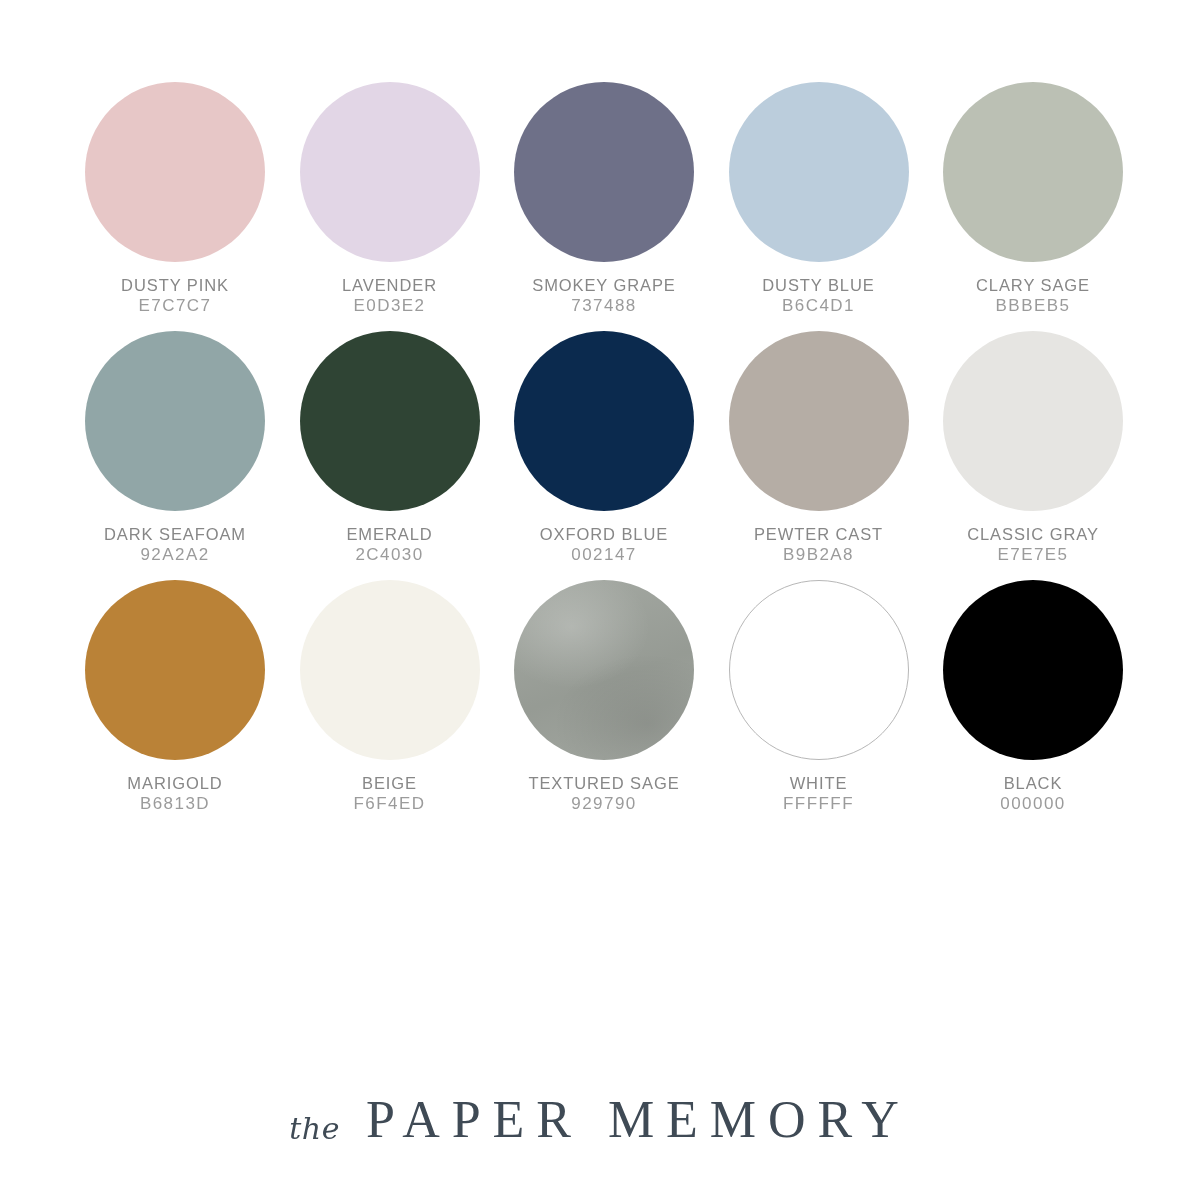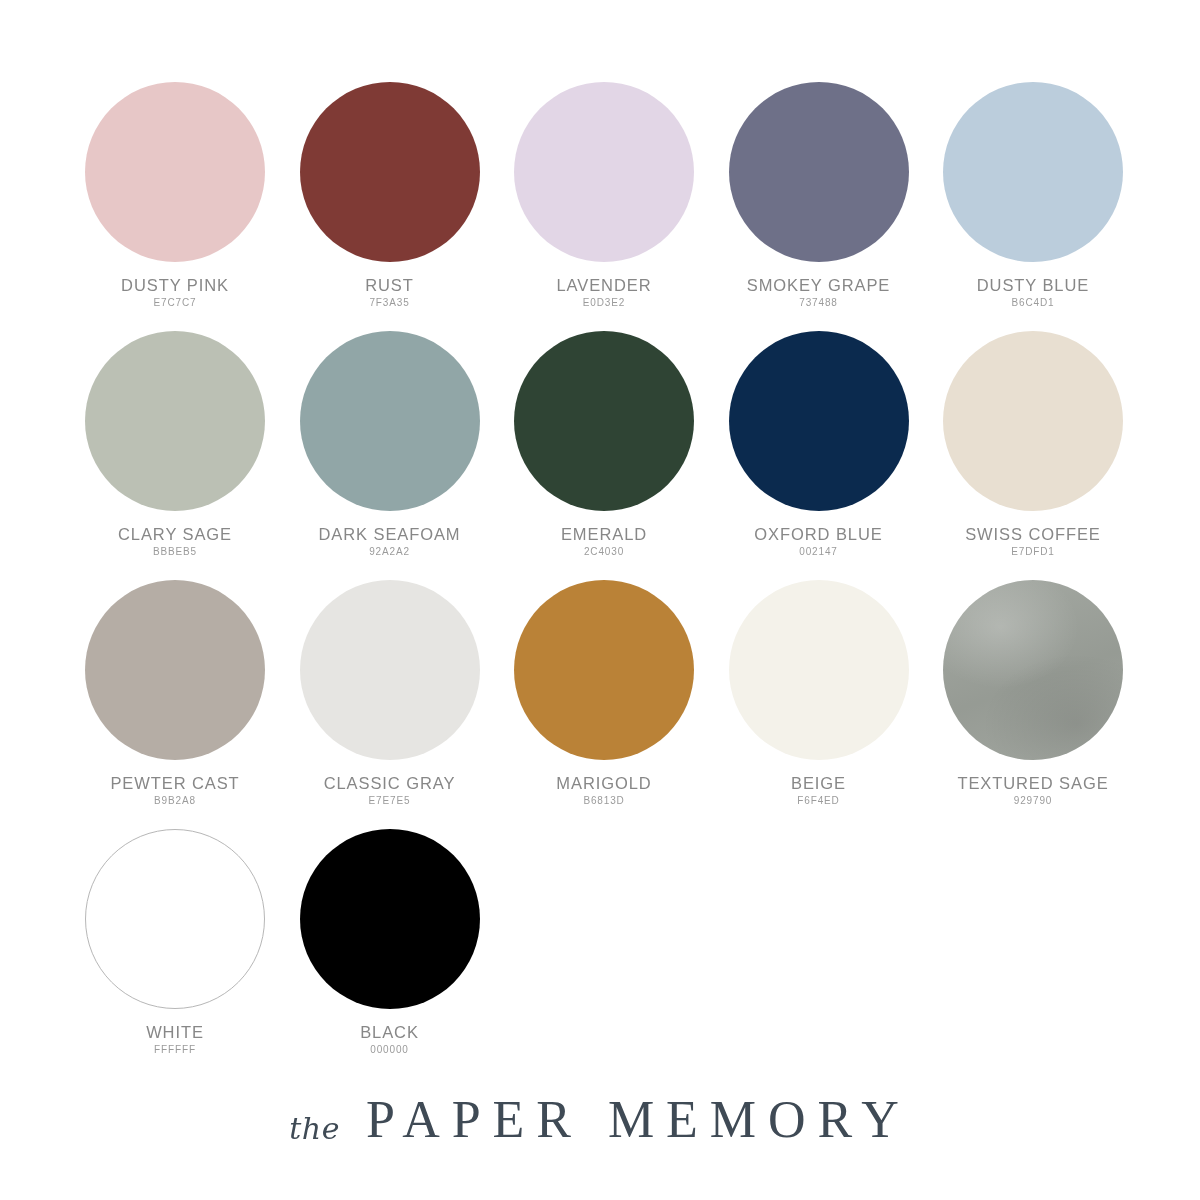--- a/index.html
+++ b/index.html
@@ -92,21 +92,21 @@
     margin-top: 14px;
     font-size: 16.5px;
     letter-spacing: 0.055em;
     color: #878787;
     text-align: center;
     line-height: 1.15;
     white-space: nowrap;
   }
   .swatch-hex {
     margin-top: 2px;
-    font-size: 10px;
+    font-size: 17px;
     letter-spacing: 0.085em;
     color: #9b9b9b;
     text-align: center;
     line-height: 1.1;
   }
 
   
   #footer-logo {
     position: absolute;
     left: 0;
@@ -169,25 +169,20 @@
   </div>
 </div>
 
 <div id="palette-grid">
     <div class="swatch-cell">
       <div class="swatch-disc" style="background: rgb(231, 199, 199);"></div>
       <div class="swatch-label">DUSTY PINK</div>
       <div class="swatch-hex">E7C7C7</div>
     </div>
     <div class="swatch-cell">
-      <div class="swatch-disc" style="background: rgb(127, 58, 53);"></div>
-      <div class="swatch-label">RUST</div>
-      <div class="swatch-hex">7F3A35</div>
-    </div>
-    <div class="swatch-cell">
       <div class="swatch-disc" style="background: rgb(226, 214, 230);"></div>
       <div class="swatch-label">LAVENDER</div>
       <div class="swatch-hex">E0D3E2</div>
     </div>
     <div class="swatch-cell">
       <div class="swatch-disc" style="background: rgb(110, 112, 136);"></div>
       <div class="swatch-label">SMOKEY GRAPE</div>
       <div class="swatch-hex">737488</div>
     </div>
     <div class="swatch-cell">
@@ -207,25 +202,20 @@
     </div>
     <div class="swatch-cell">
       <div class="swatch-disc" style="background: rgb(47, 68, 52);"></div>
       <div class="swatch-label">EMERALD</div>
       <div class="swatch-hex">2C4030</div>
     </div>
     <div class="swatch-cell">
       <div class="swatch-disc" style="background: rgb(11, 42, 78);"></div>
       <div class="swatch-label">OXFORD BLUE</div>
       <div class="swatch-hex">002147</div>
-    </div>
-    <div class="swatch-cell">
-      <div class="swatch-disc" style="background: rgb(232, 223, 209);"></div>
-      <div class="swatch-label">SWISS COFFEE</div>
-      <div class="swatch-hex">E7DFD1</div>
     </div>
     <div class="swatch-cell">
       <div class="swatch-disc" style="background: rgb(181, 173, 165);"></div>
       <div class="swatch-label">PEWTER CAST</div>
       <div class="swatch-hex">B9B2A8</div>
     </div>
     <div class="swatch-cell">
       <div class="swatch-disc" style="background: rgb(230, 229, 226);"></div>
       <div class="swatch-label">CLASSIC GRAY</div>
       <div class="swatch-hex">E7E7E5</div>

